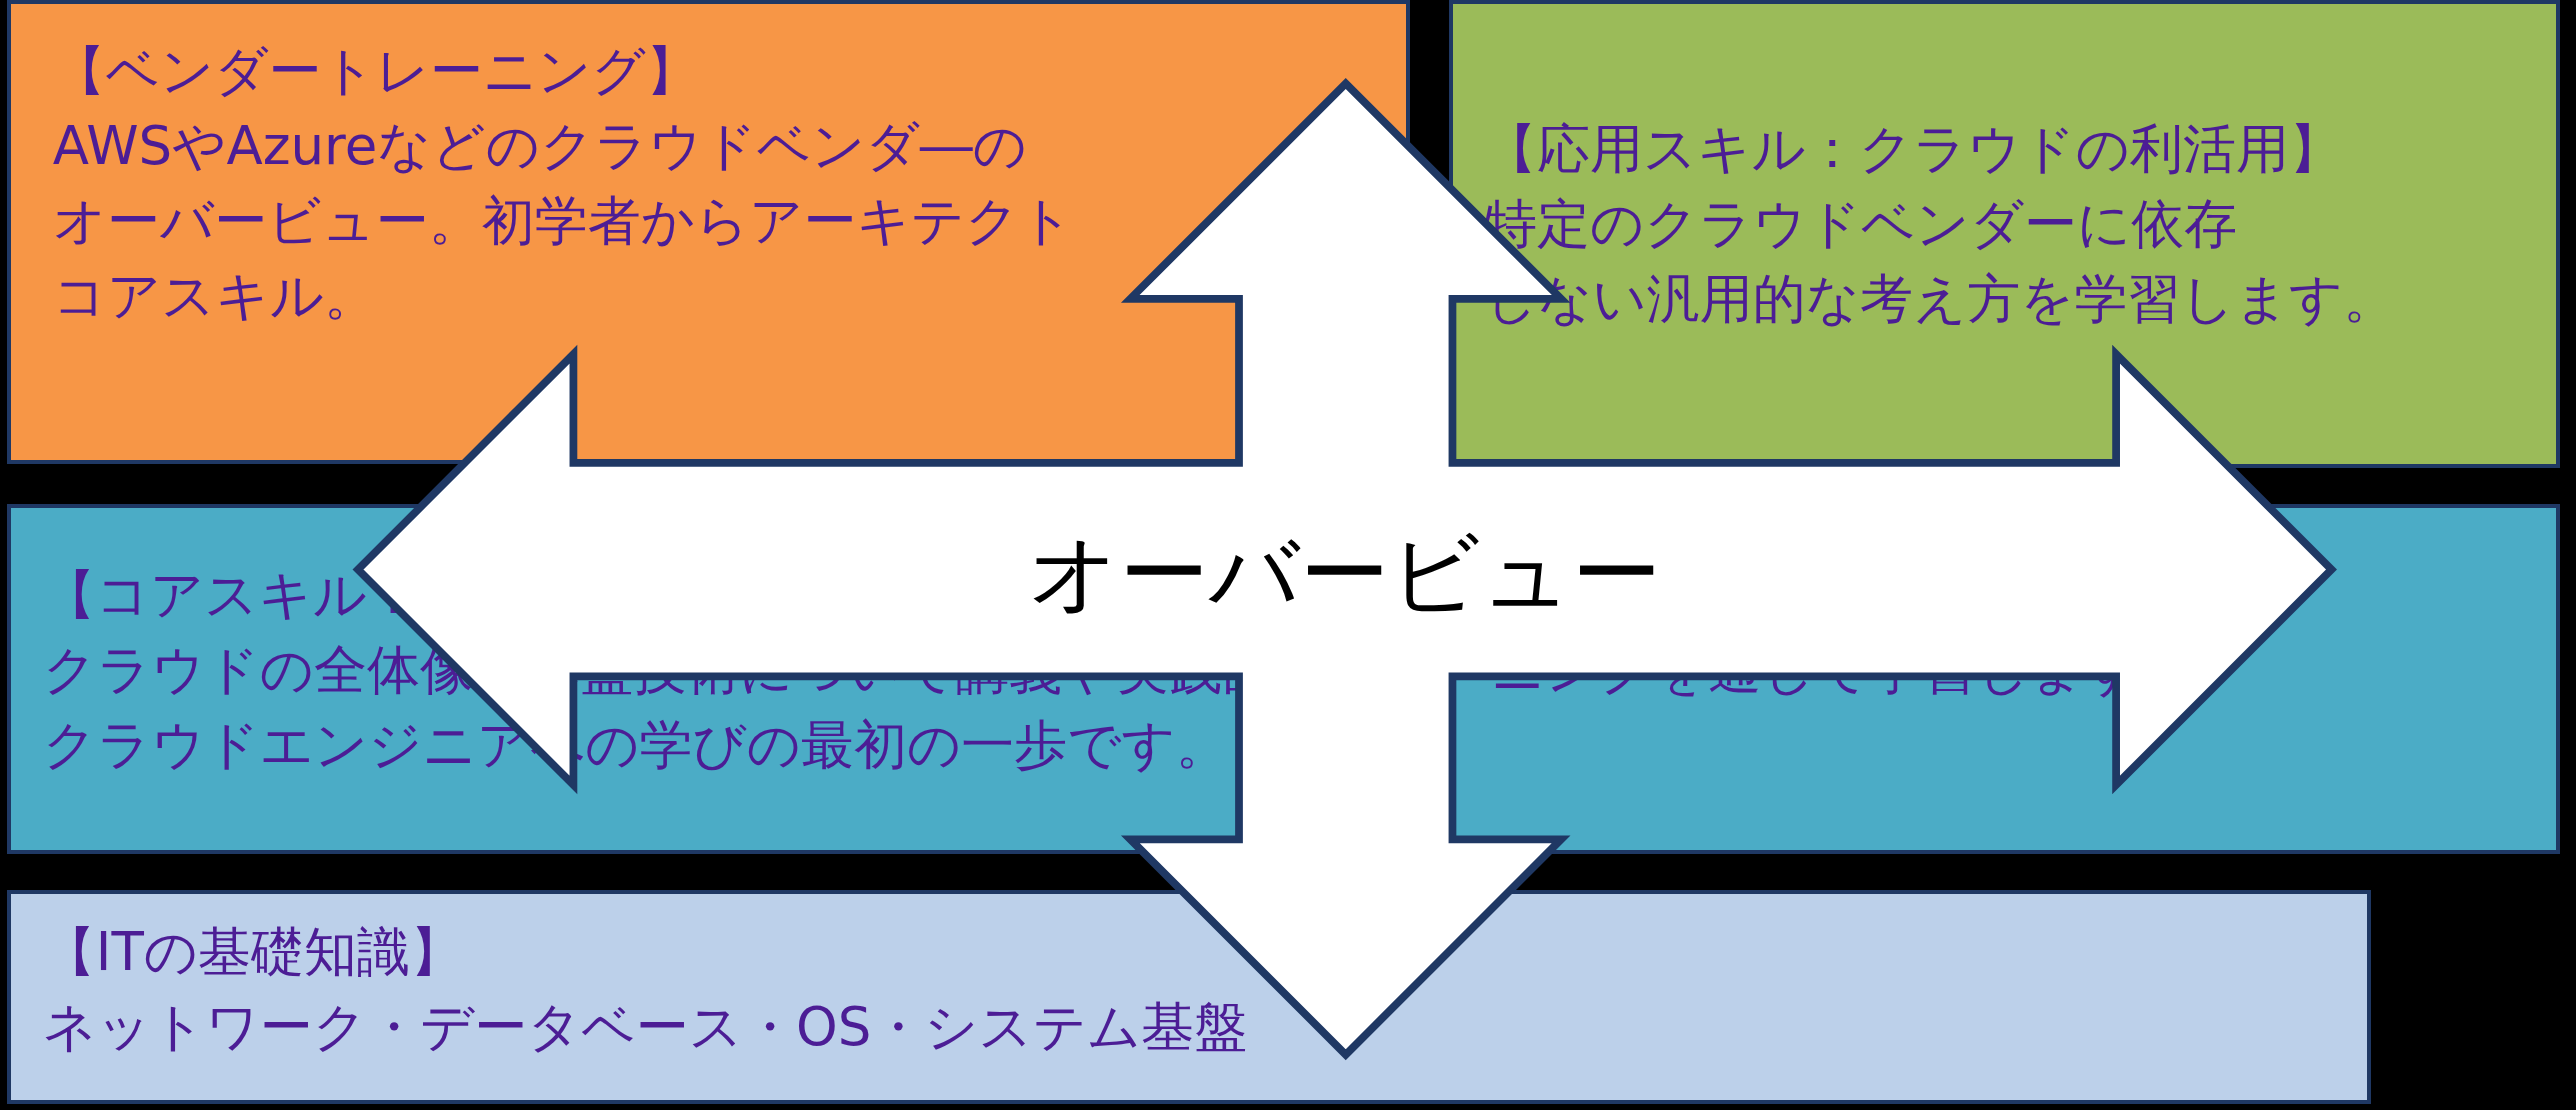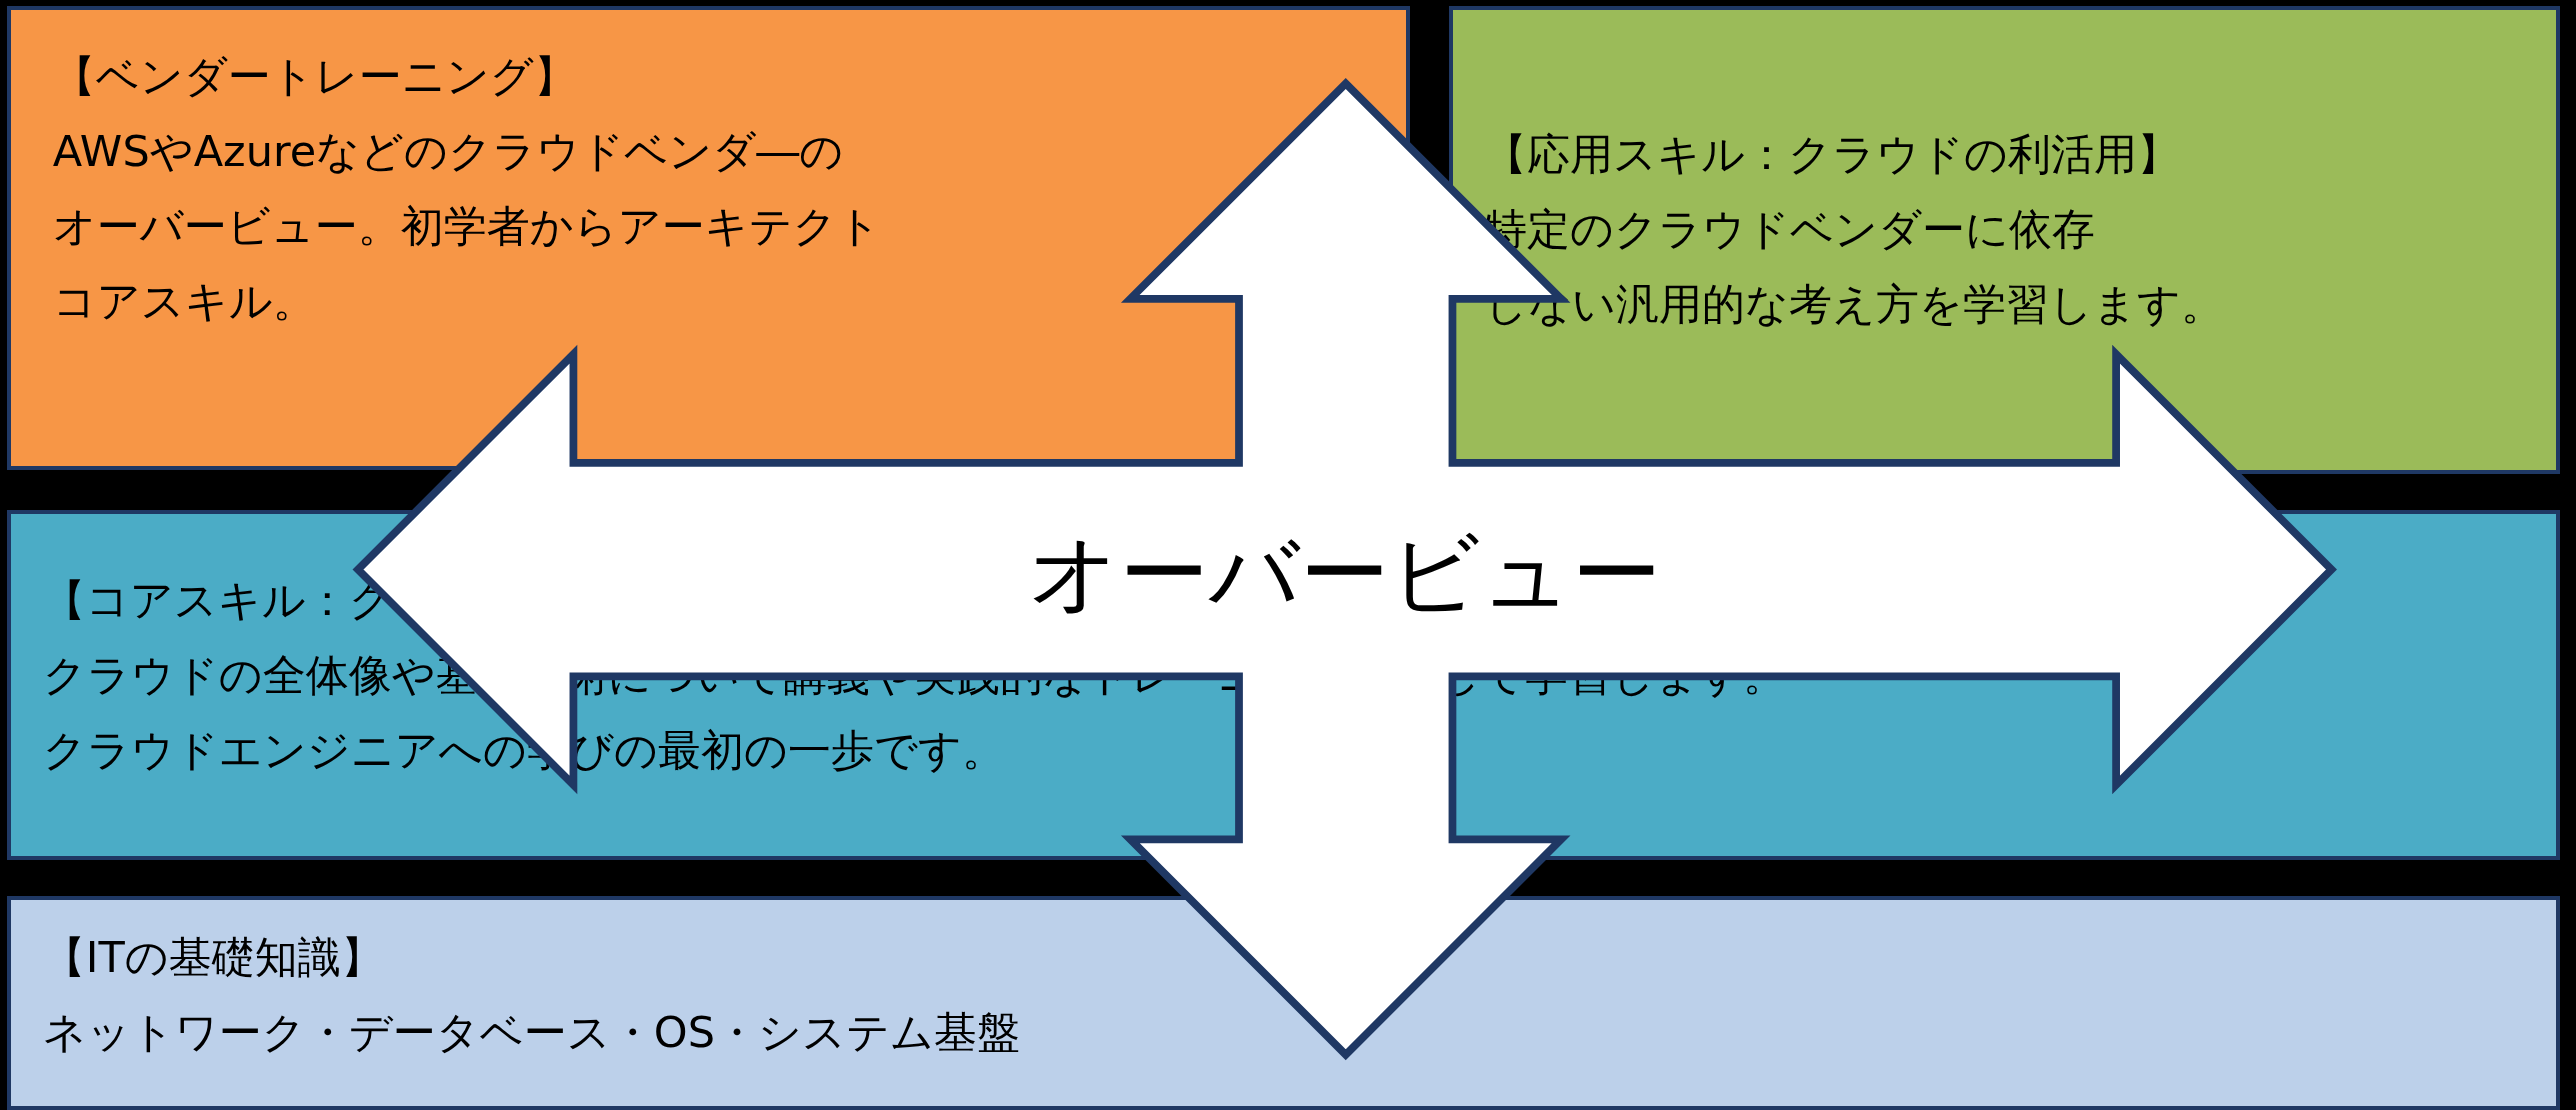--- a/index.html
+++ b/index.html
@@ -12,25 +12,24 @@
     position: relative;
     width: 2576px;
     height: 1111px;
     background: #000000;
     overflow: hidden;
   }
   .box {
     position: absolute;
     box-sizing: border-box;
     border: 4.9px solid #1F3864;
-    color: #000000;
-    font-size: 43px;
+    color: #4c1d95;
+    font-size: 53px;
     line-height: 75px;
     white-space: nowrap;
-    margin-top: 6px;
   }
   .box .line { display: block; }
   .box-vendor {
     left: 6.8px; top: 0px;
     width: 1403px; height: 464px;
     background: #F79646;
     padding: 29px 9.7px 0 42px;
   }
   .box-applied {
     left: 1449px; top: 0px;
@@ -39,21 +38,21 @@
     padding: 107px 13px 0 31px;
   }
   .box-core {
     left: 6.8px; top: 504px;
     width: 2553px; height: 350px;
     background: #4BACC6;
     padding: 49px 9.7px 0 32px;
   }
   .box-itbase {
     left: 6.8px; top: 890px;
-    width: 2553px; height: 214px;
+    width: 2364px; height: 214px;
     background: #BCD0EA;
     padding: 20.4px 9.7px 0 32px;
   }
   .arrow-svg {
     position: absolute;
     left: 0; top: 0;
     width: 2576px;
     height: 1111px;
     pointer-events: none;
   }

